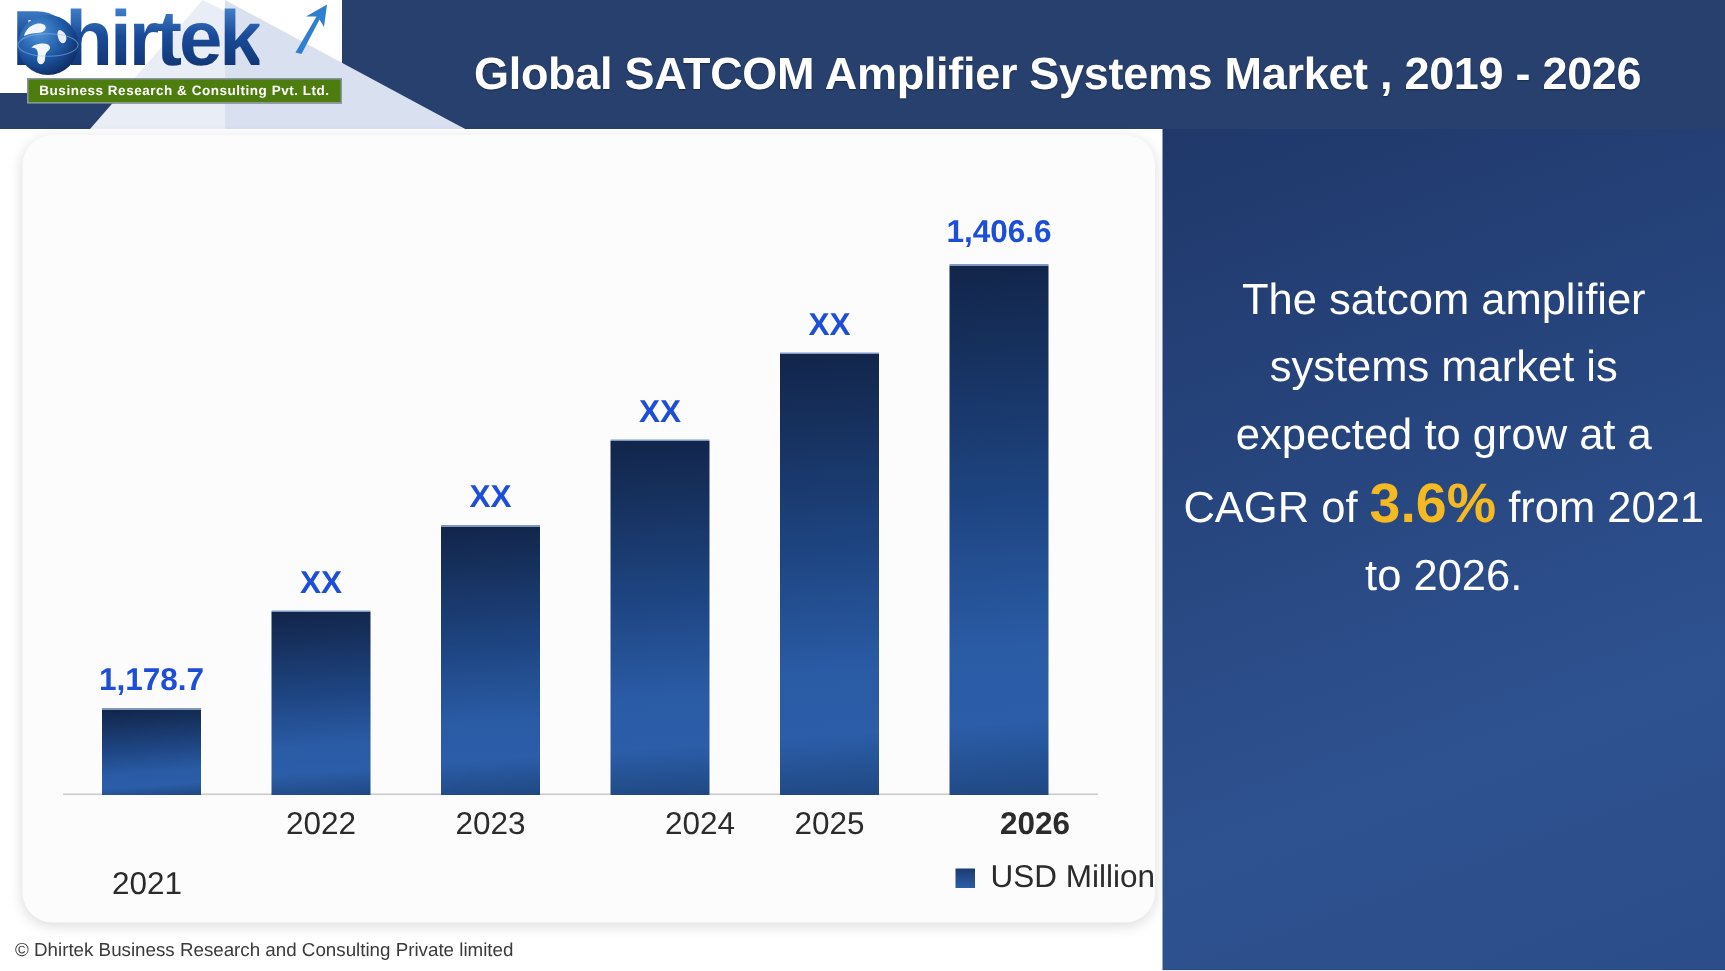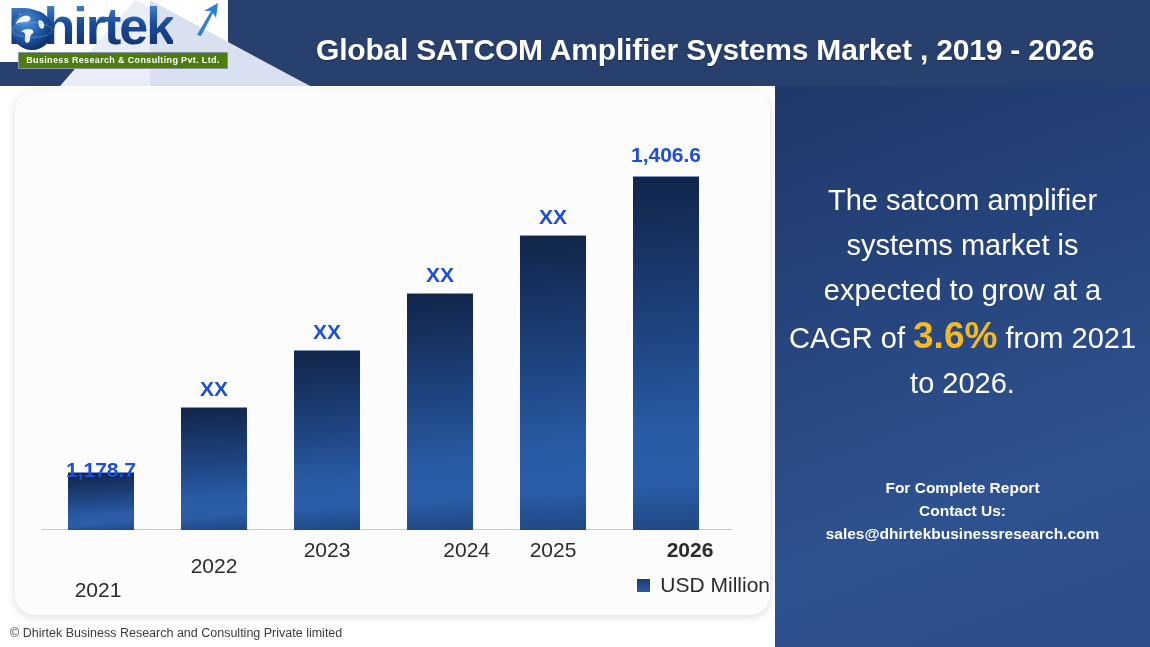--- a/index.html
+++ b/index.html
@@ -283,26 +283,26 @@
     </svg>
     <div class="logo-tagline">Business Research &amp; Consulting Pvt. Ltd.</div>
   </div>
 
   <div class="chart-card">
     <div class="plot">
 
       <div class="axis-line"></div>
 
       <div class="bar" style="left:53px; width:66px; top:382px; height:57px;"></div>
-      <div class="bar-label" style="left:26px; top:352px; width:120px;margin-top:16px;">1,178.7</div>
+      <div class="bar-label" style="left:26px; top:352px; width:120px;">1,178.7</div>
       <div class="tick-label" style="left:33px; width:100px;margin-top:40px;">2021</div>
 
       <div class="bar" style="left:166px; width:66px; top:317px; height:122px;"></div>
       <div class="bar-label" style="left:149px; top:287px; width:100px;">XX</div>
-      <div class="tick-label" style="left:149px; width:100px;margin-top:16px;">2022</div>
+      <div class="tick-label" style="left:149px; width:100px;">2022</div>
 
       <div class="bar" style="left:279px; width:66px; top:260px; height:179px;"></div>
       <div class="bar-label" style="left:262px; top:230px; width:100px;">XX</div>
       <div class="tick-label" style="left:262px; width:100px;">2023</div>
 
       <div class="bar" style="left:392px; width:66px; top:203px; height:236px;"></div>
       <div class="bar-label" style="left:375px; top:173px; width:100px;">XX</div>
       <div class="tick-label" style="left:375px; width:100px;text-align:right;">2024</div>
 
       <div class="bar" style="left:505px; width:66px; top:145px; height:294px;"></div>
@@ -318,22 +318,17 @@
         <span class="legend-text">USD Million</span>
       </div>
 
     </div>
   </div>
 
   <div class="right-panel">
     <div class="panel-statement">
       <span>The satcom amplifier systems market is expected to grow at a CAGR of </span><span class="cagr-value">3.6%</span><span> from 2021 to 2026.</span>
     </div>
-    <div class="panel-contact">
-      <div>For Complete Report</div>
-      <div>Contact Us:</div>
-      <div>sales@dhirtekbusinessresearch.com</div>
-    </div>
   </div>
 
   <div class="footer-copyright">© Dhirtek Business Research and Consulting Private limited</div>
 
 </div>
 
 </body></html>

